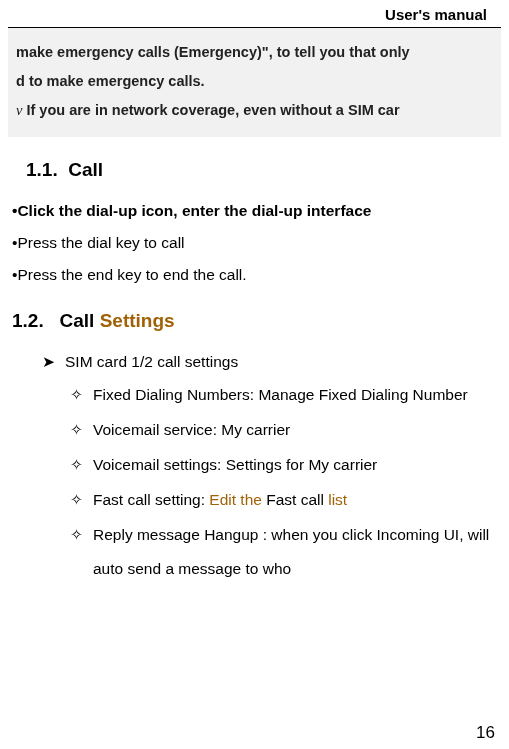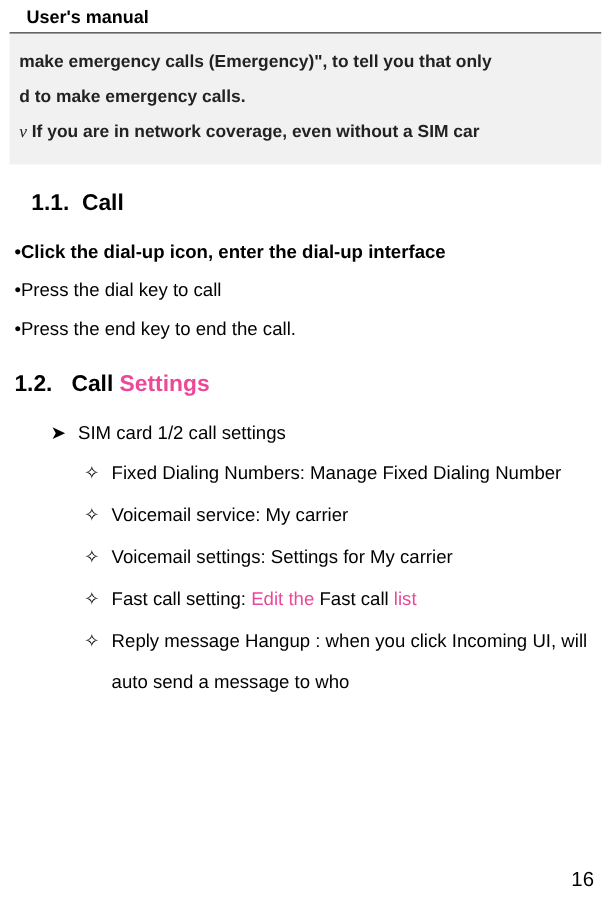--- a/index.html
+++ b/index.html
@@ -7,21 +7,21 @@
     margin: 0;
     padding: 0;
     width: 509px;
     height: 749px;
     font-family: Arial, Helvetica, sans-serif;
     background: #fff;
     color: #000;
     position: relative;
   }
   .header {
-    text-align: left;
+    text-align: right;
     font-weight: bold;
     font-size: 15px;
     padding: 6px 14px 4px 14px;
     border-bottom: 1.5px solid #000;
     margin: 0 8px;
   }
   .gray-box {
     background: #f1f1f1;
     margin: 0 8px;
     padding: 10px 8px 12px 8px;
@@ -42,21 +42,21 @@
     font-size: 15.5px;
     line-height: 2.05;
   }
   .bul-line { }
   .bold { font-weight: bold; }
   .section-h2 {
     font-size: 19px;
     font-weight: bold;
     margin: 20px 0 14px 12px;
   }
-  .gray-text { color: #ec4899; }
+  .gray-text { color: #a16207; }
   .list-l1 {
     margin: 0 14px 0 42px;
     font-size: 15.5px;
     line-height: 2.05;
   }
   .list-l1 .row { display: flex; gap: 10px; }
   .list-l1 .marker { flex: 0 0 auto; }
   .list-l2 {
     margin: 0 16px 0 70px;
     font-size: 15.5px;

